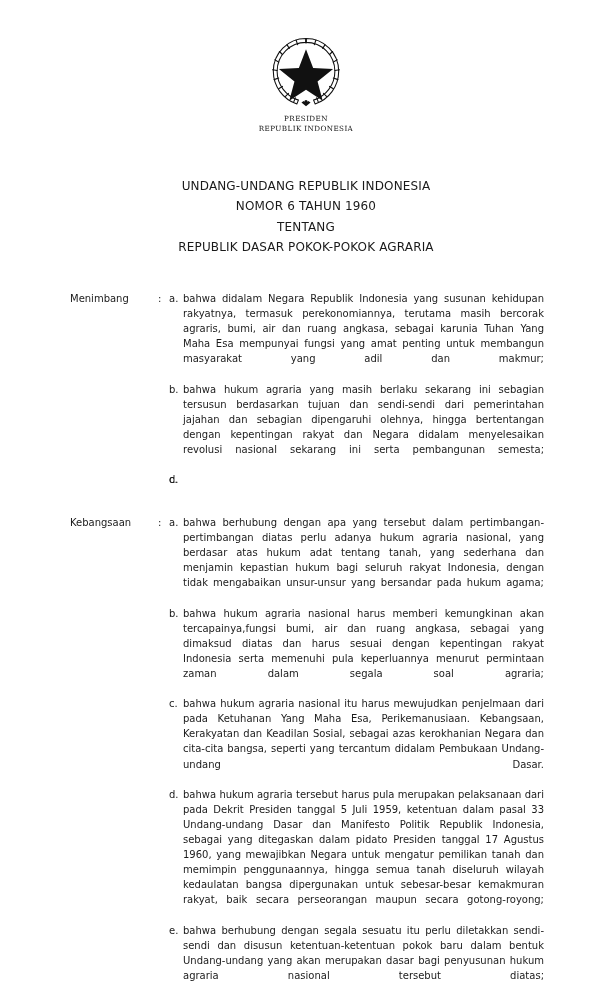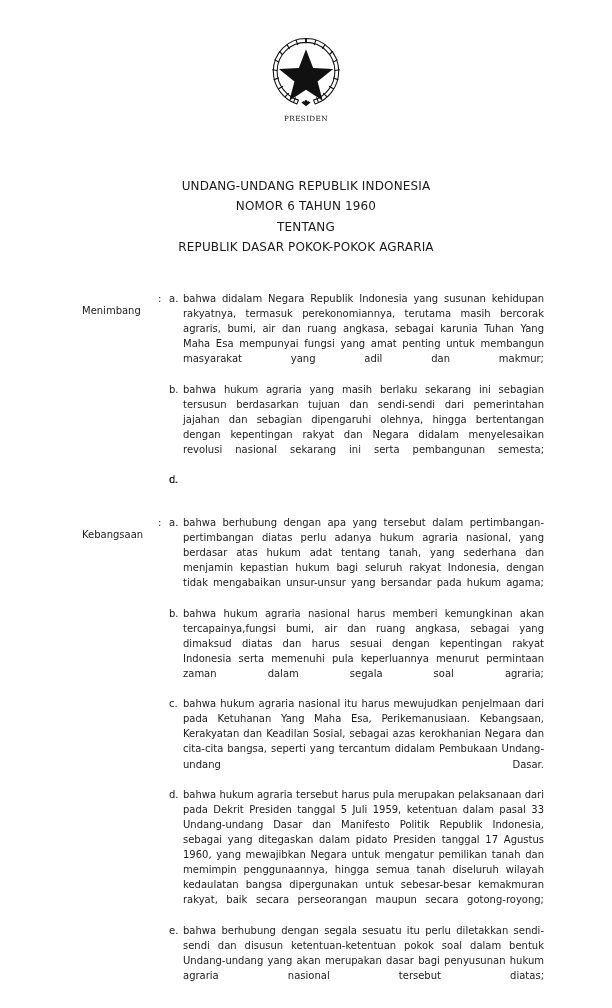--- a/index.html
+++ b/index.html
@@ -68,23 +68,22 @@
   #section-menimbang { top: 291px; }
   #section-berpendapat { top: 515px; }
 
   .section-head {
     position: relative;
     height: 0;
   }
   .section-label {
     position: absolute;
     left: 0;
-    top: 12px;
+    top: 0;
     white-space: nowrap;
-    margin-left: 12px;
   }
   .section-colon {
     position: absolute;
     left: 88px;
     top: 0;
   }
 
   .items {
     margin: 0;
     padding: 0;
@@ -153,20 +152,21 @@
         </g>
 
         <path d="M44 90 L50 95 L56 90 L53 88 L50 91 L47 88 Z"></path>
         <circle cx="50" cy="89" r="2.2"></circle>
 
         <polygon points="50,20 59.4,44.6 85.6,46.0 65.2,62.4 72.0,87.8 50,73.2 28.0,87.8 34.8,62.4 14.4,46.0 40.6,44.6"></polygon>
       </g>
     </svg>
     <div class="emblem-caption">
       <div>PRESIDEN</div>
+      <div>REPUBLIK INDONESIA</div>
     </div>
   </div>
 
   <div class="title-block">
     <div>UNDANG-UNDANG REPUBLIK INDONESIA</div>
     <div>NOMOR 6 TAHUN 1960</div>
     <div>TENTANG</div>
     <div>REPUBLIK DASAR POKOK-POKOK AGRARIA</div>
     <div class="spacer-line"></div>
   </div>
@@ -211,18 +211,18 @@
       <li class="item">
         <span class="item-marker">c.</span>
         <span class="item-text">bahwa hukum agraria nasional itu harus mewujudkan penjelmaan dari pada Ketuhanan Yang Maha Esa, Perikemanusiaan. Kebangsaan, Kerakyatan dan Keadilan Sosial, sebagai azas kerokhanian Negara dan cita-cita bangsa, seperti yang tercantum didalam Pembukaan Undang-undang Dasar.</span>
       </li>
       <li class="item">
         <span class="item-marker">d.</span>
         <span class="item-text">bahwa hukum agraria tersebut harus pula merupakan pelaksanaan dari pada Dekrit Presiden tanggal 5 Juli 1959, ketentuan dalam pasal 33 Undang-undang Dasar dan Manifesto Politik Republik Indonesia, sebagai yang ditegaskan dalam pidato Presiden tanggal 17 Agustus 1960, yang mewajibkan Negara untuk mengatur pemilikan tanah dan memimpin penggunaannya, hingga semua tanah diseluruh wilayah kedaulatan bangsa dipergunakan untuk sebesar-besar kemakmuran rakyat, baik secara perseorangan maupun secara gotong-royong;</span>
       </li>
       <li class="item">
         <span class="item-marker">e.</span>
-        <span class="item-text">bahwa berhubung dengan segala sesuatu itu perlu diletakkan sendi-sendi dan disusun ketentuan-ketentuan pokok soal dalam bentuk Undang-undang yang akan merupakan dasar bagi penyusunan hukum agraria nasional tersebut diatas;</span>
+        <span class="item-text">bahwa berhubung dengan segala sesuatu itu perlu diletakkan sendi-sendi dan disusun ketentuan-ketentuan pokok baru dalam bentuk Undang-undang yang akan merupakan dasar bagi penyusunan hukum agraria nasional tersebut diatas;</span>
       </li>
     </ul>
   </div>
 
 </div>
 
 </body></html>

